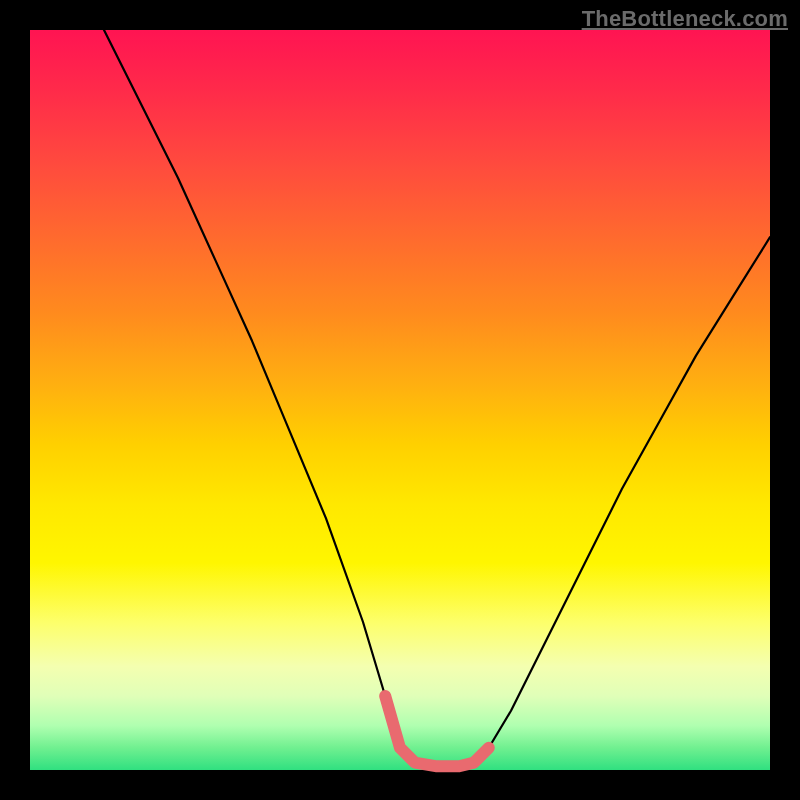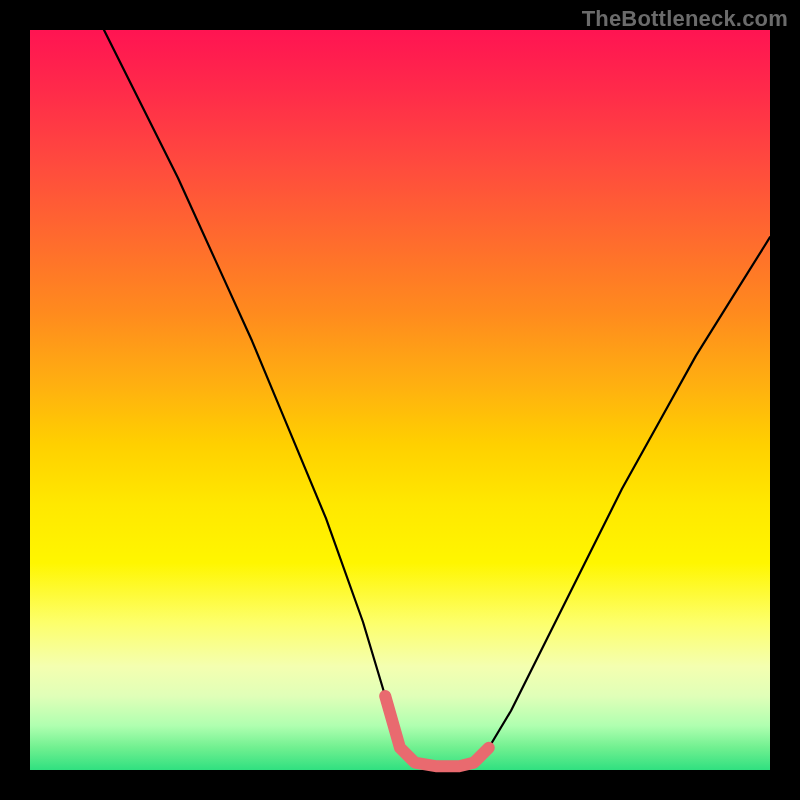--- a/index.html
+++ b/index.html
@@ -36,20 +36,21 @@
   .watermark {
     position: absolute;
     top: 6px;
     right: 12px;
     font-family: Arial, Helvetica, sans-serif;
     font-size: 22px;
     font-weight: 600;
     color: #6b6b6b;
     letter-spacing: 0.2px;
     user-select: none;
+    text-decoration: underline;
   }
   svg.curve {
     position: absolute;
     left: 0;
     top: 0;
     width: 740px;
     height: 740px;
     overflow: visible;
   }
   .line-black {

